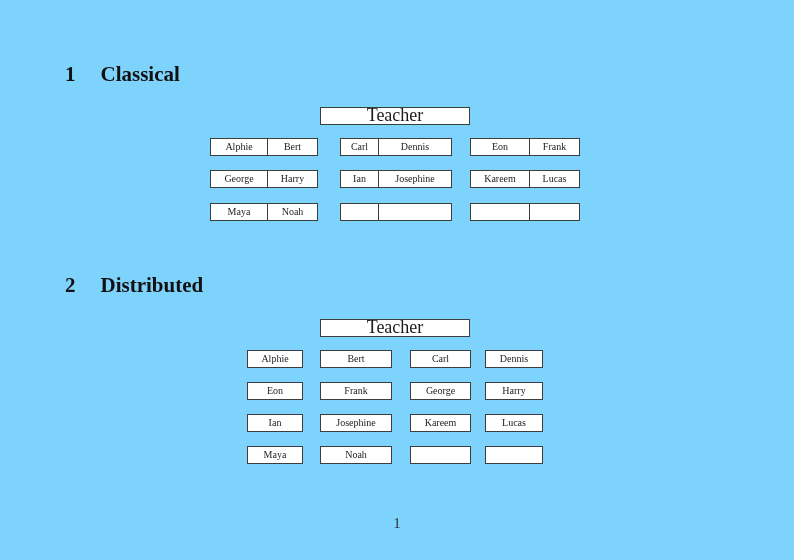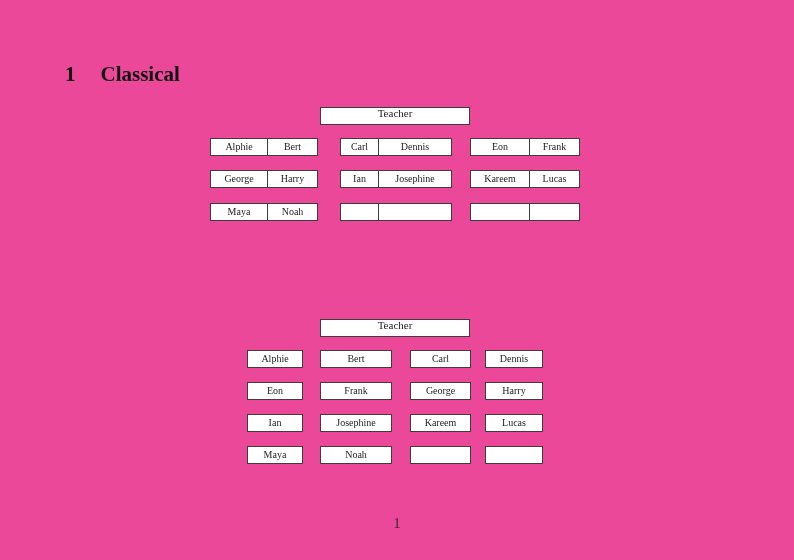--- a/index.html
+++ b/index.html
@@ -4,21 +4,21 @@
 <style>
   html, body {
     margin: 0;
     padding: 0;
     background: #ffffff;
   }
   .page {
     position: relative;
     width: 794px;
     height: 560px;
-    background: #ec4899;
+    background: #7dd3fc;
     font-family: "Liberation Serif", "DejaVu Serif", serif;
     color: #1c1c1c;
     overflow: hidden;
   }
   .section-heading {
     position: absolute;
     left: 65px;
     font-weight: bold;
     font-size: 21px;
     line-height: 1;
@@ -31,23 +31,23 @@
   }
   .heading-1 { top: 64px; }
   .heading-2 { top: 275px; }
 
   .box {
     position: absolute;
     border: 1px solid #3d3d3d;
     background: #ffffff;
     height: 16px;
     display: flex;
-    align-items: flex-start;
+    align-items: flex-end;
     justify-content: center;
-    font-size: 11px;
+    font-size: 18px;
     line-height: 1;
   }
   .teacher-box {
     left: 320px;
     width: 148px;
   }
   .teacher-1 { top: 107px; }
   .teacher-2 { top: 319px; }
 
   .desk {
@@ -139,20 +139,23 @@
   </div>
   <div class="desk" style="left:340px; top:203px;">
     <span class="seat cb1"></span>
     <span class="seat cb2"></span>
   </div>
   <div class="desk" style="left:470px; top:203px;">
     <span class="seat cc1"></span>
     <span class="seat cc2"></span>
   </div>
 
+  <div class="section-heading heading-2">
+    <span class="sec-num">2</span><span class="sec-title">Distributed</span>
+  </div>
 
   <div class="box teacher-box teacher-2">
     <span>Teacher</span>
   </div>
 
   <div class="desk" style="left:247px; top:350px;">
     <span class="seat d1">Alphie</span>
   </div>
   <div class="desk" style="left:320px; top:350px;">
     <span class="seat d2">Bert</span>

